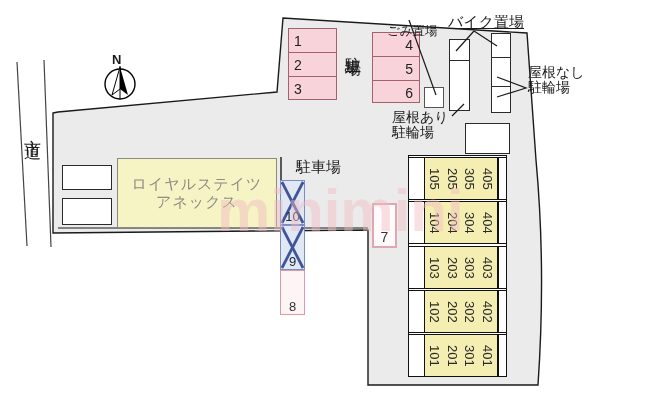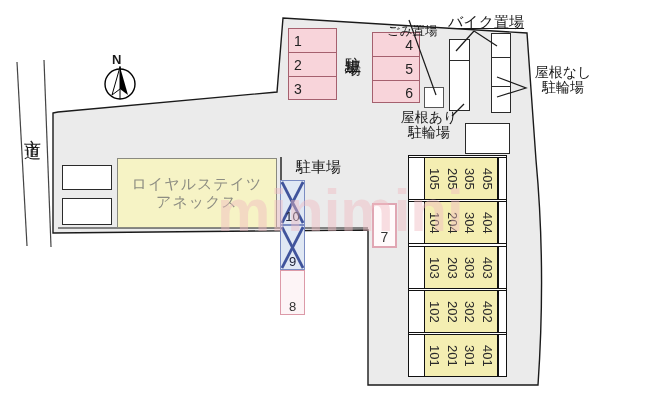--- a/index.html
+++ b/index.html
@@ -35,21 +35,21 @@
   .floor{position:absolute;left:0;right:0;height:41px;border-top:1px solid #111;
          border-bottom:1px solid #111;background:#fff;}
   .ucell{position:absolute;left:15px;width:72px;top:0;bottom:0;background:#f4eeb2;
          border-left:1px solid #111;border-right:1px solid #111;display:flex;
          justify-content:space-evenly;align-items:center;}
   .u{writing-mode:vertical-rl;text-orientation:sideways;font-size:13px;color:#2a2a2a;}
   .rightline{position:absolute;top:0;bottom:0;left:89px;width:0;border-left:1px solid #111;}
   
   .small-l{font-size:12.5px;}
   .mid-l{font-size:15px;}
-  .two-line{text-align:center;font-size:14px;line-height:15px;}
+  .two-line{text-align:left;font-size:14px;line-height:15px;}
   .note{font-size:13.5px;line-height:16px;}
   .north{font-size:13px;font-weight:bold;}
   .watermark{position:absolute;left:217px;top:176px;font-size:60px;font-weight:700;
              letter-spacing:0px;color:rgba(240,187,193,0.45);z-index:6;pointer-events:none;}
   .z2{z-index:2;} .z3{z-index:3;}
 </style>
 </head>
 <body>
 
 <div id="canvas">

